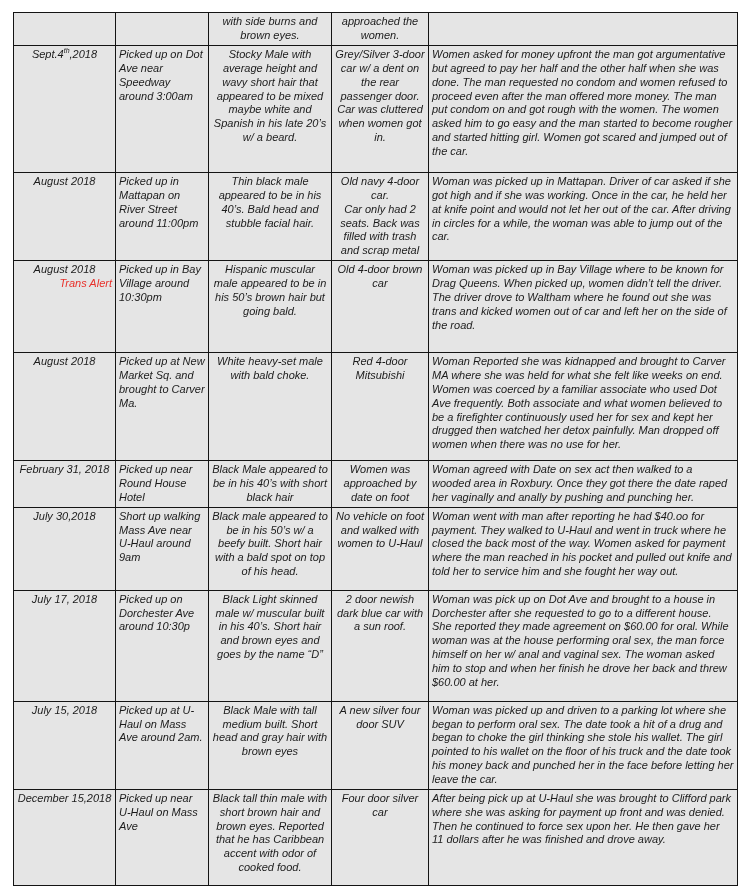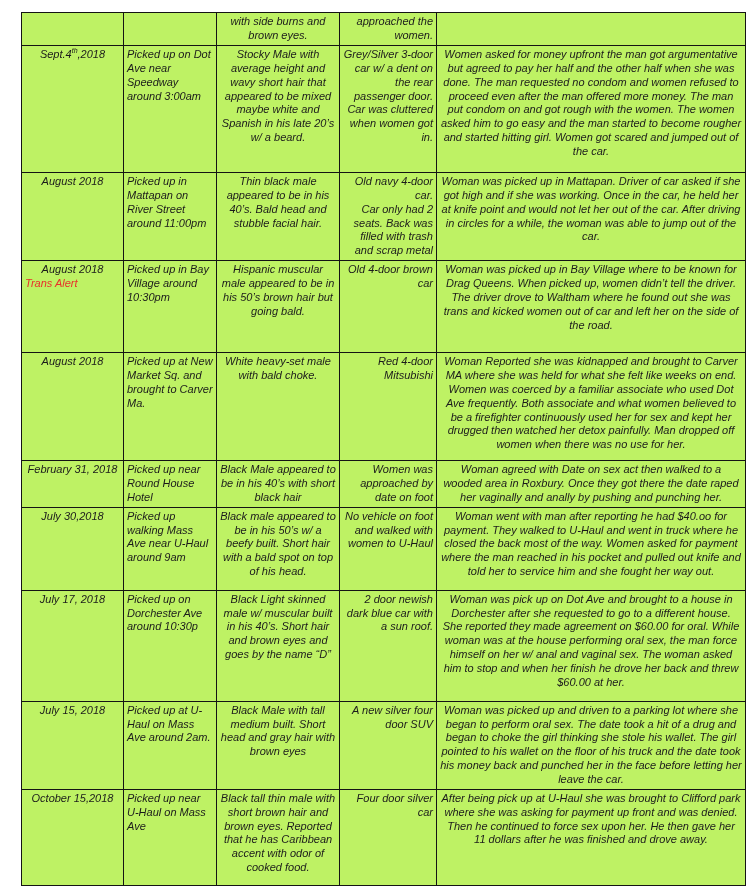--- a/index.html
+++ b/index.html
@@ -19,40 +19,39 @@
   .doc-page {
     position: absolute;
     top: 12px;
     left: 13px;
     width: 724px;
   }
   table.incident-table {
     border-collapse: collapse;
     table-layout: fixed;
     width: 724px;
-    background: #bef264;
-    margin-left: 8px;
+    background: #e5e5e5;
   }
   table.incident-table td {
     border: 1.6px solid #141414;
     vertical-align: top;
     padding: 2px 3px;
     font-size: 11px;
     line-height: 1.26;
     white-space: pre-line;
     overflow: hidden;
   }
   td.c-date     { text-align: center; padding-top: 4px; }
   td.c-pickup   { text-align: left; padding-left: 5px; }
   td.c-suspect  { text-align: center; }
-  td.c-vehicle  { text-align: right; }
-  td.c-narrative{ text-align: center; padding-left: 6px; padding-right: 5px; }
+  td.c-vehicle  { text-align: center; }
+  td.c-narrative{ text-align: left; padding-left: 6px; padding-right: 5px; }
 
   td .alert {
-    text-align: left;
+    text-align: right;
     font-weight: 400;
   }
   sup {
     font-size: 7px;
     vertical-align: super;
     line-height: 0;
   }
   
   tbody tr:nth-child(1)  { height: 33px; }
   tbody tr:nth-child(2)  { height: 127px; }
@@ -116,41 +115,41 @@
         </tr>
         <tr>
           <td class="c-date"><span>February 31, 2018</span><sup></sup><span></span><div class="alert" style="color: rgb(232, 48, 42);"></div></td>
           <td class="c-pickup">Picked up near Round House Hotel</td>
           <td class="c-suspect">Black Male appeared to be in his 40’s with short black hair</td>
           <td class="c-vehicle">Women was approached by date on foot</td>
           <td class="c-narrative">Woman agreed with Date on sex act then walked to a wooded area in Roxbury. Once they got there the date raped her vaginally and anally by pushing and punching her.</td>
         </tr>
         <tr>
           <td class="c-date"><span>July 30,2018</span><sup></sup><span></span><div class="alert" style="color: rgb(232, 48, 42);"></div></td>
-          <td class="c-pickup">Picked up walking Mass Ave near U-Haul around 9am</td>
+          <td class="c-pickup">Short up walking Mass Ave near U-Haul around 9am</td>
           <td class="c-suspect">Black male appeared to be in his 50’s w/ a beefy built. Short hair with a bald spot on top of his head.</td>
           <td class="c-vehicle">No vehicle on foot and walked with women to U-Haul</td>
           <td class="c-narrative">Woman went with man after reporting he had $40.oo for payment. They walked to U-Haul and went in truck where he closed the back most of the way. Women asked for payment where the man reached in his pocket and pulled out knife and told her to service him and she fought her way out.</td>
         </tr>
         <tr>
           <td class="c-date"><span>July 17, 2018</span><sup></sup><span></span><div class="alert" style="color: rgb(232, 48, 42);"></div></td>
           <td class="c-pickup">Picked up on Dorchester Ave around 10:30p</td>
           <td class="c-suspect">Black Light skinned male w/ muscular built in his 40’s. Short hair and brown eyes and goes by the name “D”</td>
           <td class="c-vehicle">2 door newish dark blue car with a sun roof.</td>
           <td class="c-narrative">Woman was pick up on Dot Ave and brought to a house in Dorchester after she requested to go to a different house. She reported they made agreement on $60.00 for oral. While woman was at the house performing oral sex, the man force himself on her w/ anal and vaginal sex. The woman asked him to stop and when her finish he drove her back and threw $60.00 at her.</td>
         </tr>
         <tr>
           <td class="c-date"><span>July 15, 2018</span><sup></sup><span></span><div class="alert" style="color: rgb(232, 48, 42);"></div></td>
           <td class="c-pickup">Picked up at U-Haul on Mass Ave around 2am.</td>
           <td class="c-suspect">Black Male with tall medium built. Short head and gray hair with brown eyes</td>
           <td class="c-vehicle">A new silver four door SUV</td>
           <td class="c-narrative">Woman was picked up and driven to a parking lot where she began to perform oral sex. The date took a hit of a drug and began to choke the girl thinking she stole his wallet. The girl pointed to his wallet on the floor of his truck and the date took his money back and punched her in the face before letting her leave the car.</td>
         </tr>
         <tr>
-          <td class="c-date"><span>October 15,2018</span><sup></sup><span></span><div class="alert" style="color: rgb(232, 48, 42);"></div></td>
+          <td class="c-date"><span>December 15,2018</span><sup></sup><span></span><div class="alert" style="color: rgb(232, 48, 42);"></div></td>
           <td class="c-pickup">Picked up near U-Haul on Mass Ave</td>
           <td class="c-suspect">Black tall thin male with short brown hair and brown eyes. Reported that he has Caribbean accent with odor of cooked food.</td>
           <td class="c-vehicle">Four door silver car</td>
           <td class="c-narrative">After being pick up at U-Haul she was brought to Clifford park where she was asking for payment up front and was denied. Then he continued to force sex upon her.  He then gave her 11 dollars after he was finished and drove away.</td>
         </tr>
       </tbody>
   </table>
 </div>
 
 </body></html>

